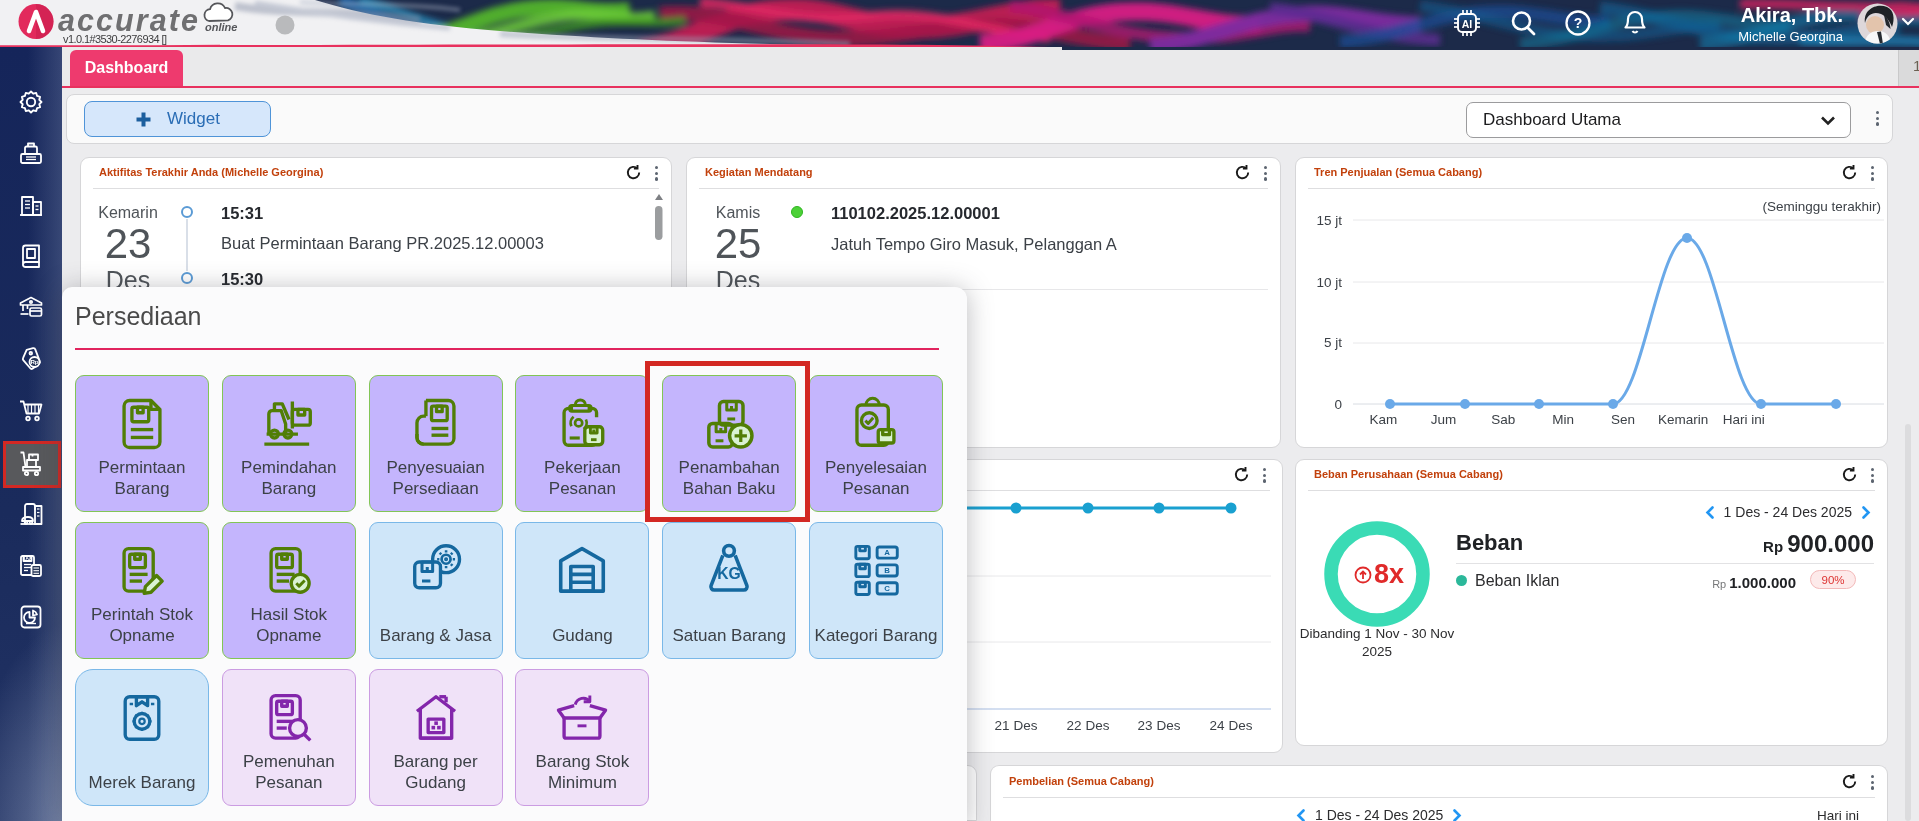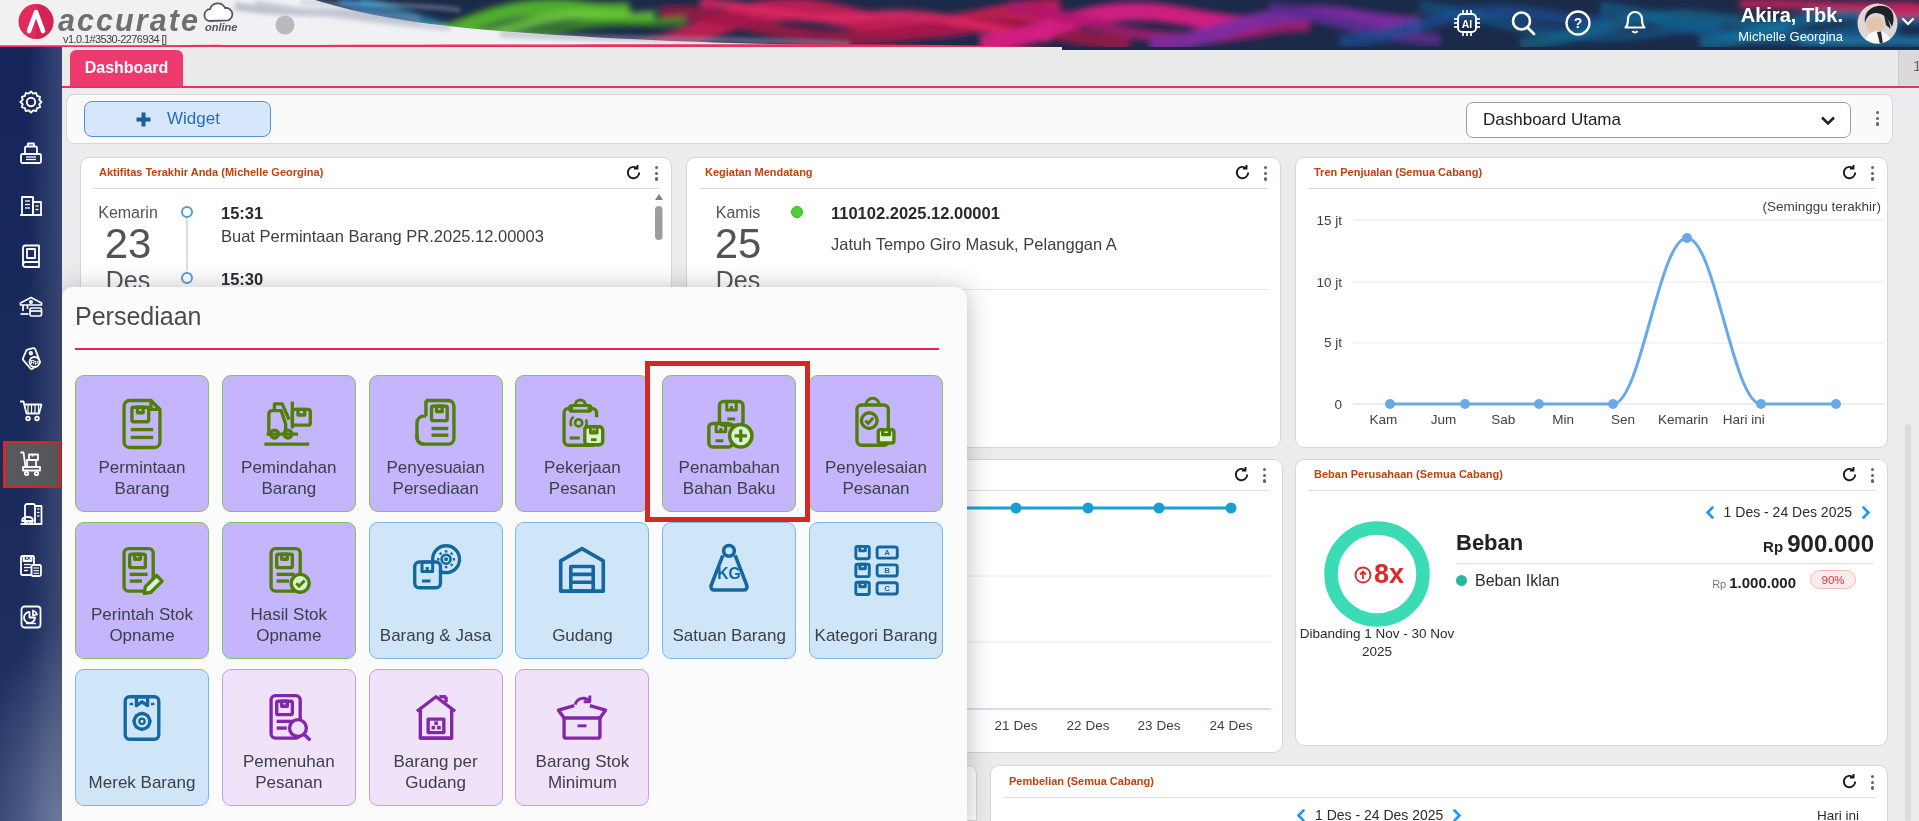--- a/index.html
+++ b/index.html
@@ -319,21 +319,21 @@
     <div style="font-size:16px;">Kemarin</div>
     <div style="font-size:42px;font-weight:350;line-height:44px;">23</div>
     <div style="font-size:25px;">Des</div>
   </div>
   <svg style="position:absolute;left:99px;top:44px" width="14" height="250" viewBox="0 0 14 250">
     <line x1="7" y1="17" x2="7" y2="69" stroke="#c9d2de" stroke-width="1.4"></line>
     <circle cx="7" cy="10" r="5" fill="#fff" stroke="#5b9bd5" stroke-width="2"></circle>
     <circle cx="7" cy="76" r="5" fill="#fff" stroke="#5b9bd5" stroke-width="2"></circle>
   </svg>
   <div style="position:absolute;left:140px;top:46px;font-size:16.5px;font-weight:bold;color:#26292e;">15:31</div>
-  <div style="position:absolute;left:140px;top:69px;font-size:16.5px;color:#3c4147;">Buat Permintaan Barang PR.2025.12.00003</div>
+  <div style="position:absolute;left:140px;top:76px;font-size:16.5px;color:#3c4147;">Buat Permintaan Barang PR.2025.12.00003</div>
   <div style="position:absolute;left:140px;top:112px;font-size:16.5px;font-weight:bold;color:#26292e;">15:30</div>
   <svg style="position:absolute;right:7px;top:34px" width="10" height="90" viewBox="0 0 10 90">
     <path d="M1,8 L5,2 L9,8 Z" fill="#7e8084"></path>
     <rect x="1" y="14" width="7.5" height="34" rx="3.7" fill="#9b9d9f"></rect>
   </svg>
 </div>
 
 <div class="card" style="left:686px; top:157px; width:595px; height:291px;">
   <div class="ctitle">Kegiatan Mendatang</div>
   <svg class="rf" style="right:29px" viewBox="0 0 17 17">
@@ -730,21 +730,21 @@
               <text x="38" y="12">A</text>
               <text x="38" y="28">B</text>
               <text x="38" y="44">C</text>
             </g>
           </g>
         </svg>
   </div>
       <div class="lb">Kategori Barang</div>
     </div>
 
-  <div class="tile tb" style="left:13px;top:382px;">
+  <div class="tile tb" style="left:13px;top:382px;border-radius:18px;">
       <div class="ic">
     <svg width="52" height="52" viewBox="0 0 52 52">
           <g fill="none" stroke="#15689f" stroke-width="3" stroke-linejoin="round">
       <rect x="11" y="7" width="30" height="38" rx="4"></rect>
       <path d="M21,7 h10 v8 l-5,-3.5 l-5,3.5 z"></path>
       <path d="M15,13.5 h3 M34,13.5 h3" stroke-width="2.4"></path>
       <circle cx="26" cy="29" r="7"></circle>
             <circle cx="26" cy="29" r="2.4" stroke-width="2"></circle>
       <g stroke-width="2">
               <line x1="26" y1="20.5" x2="26" y2="23"></line>

